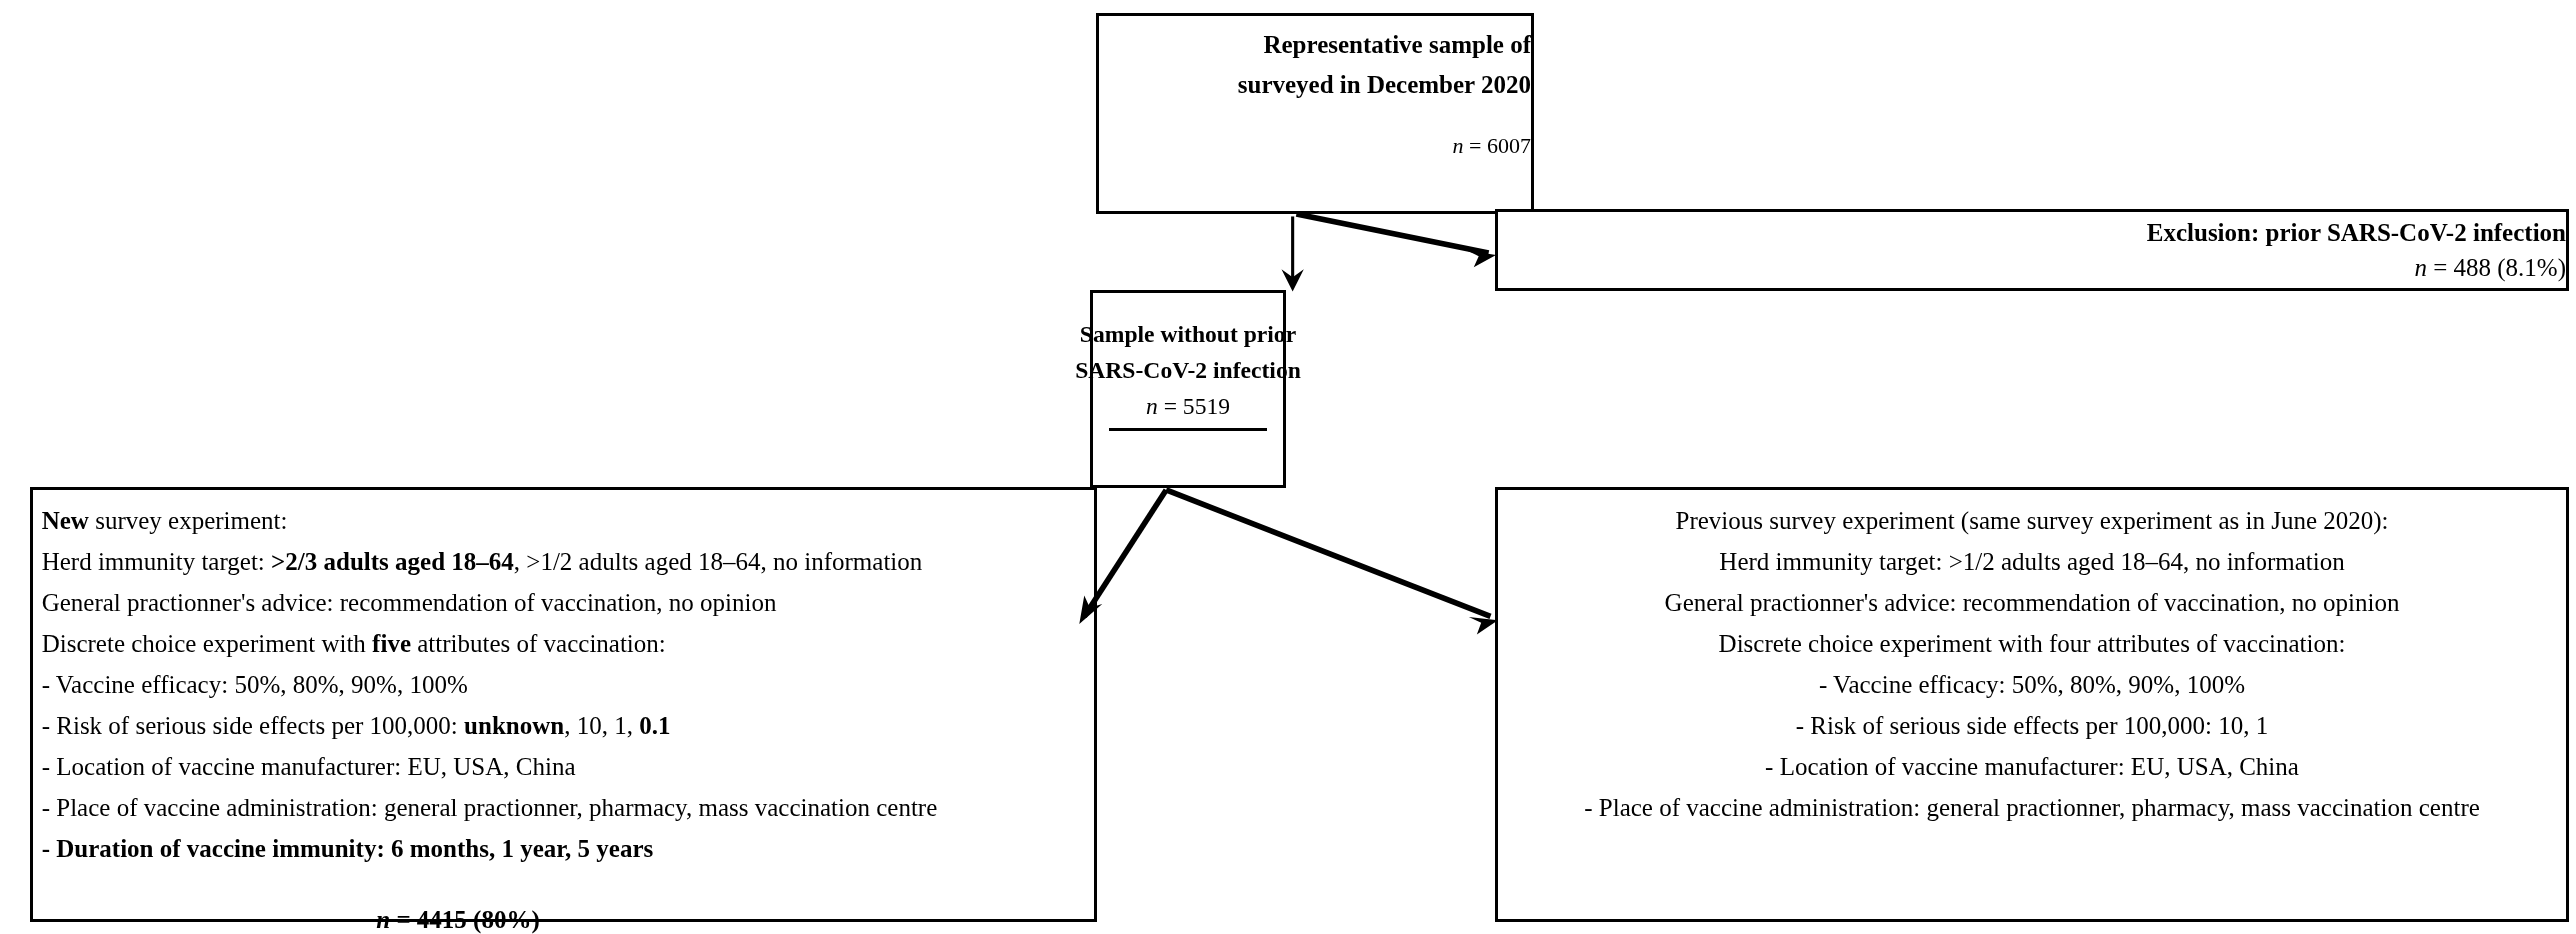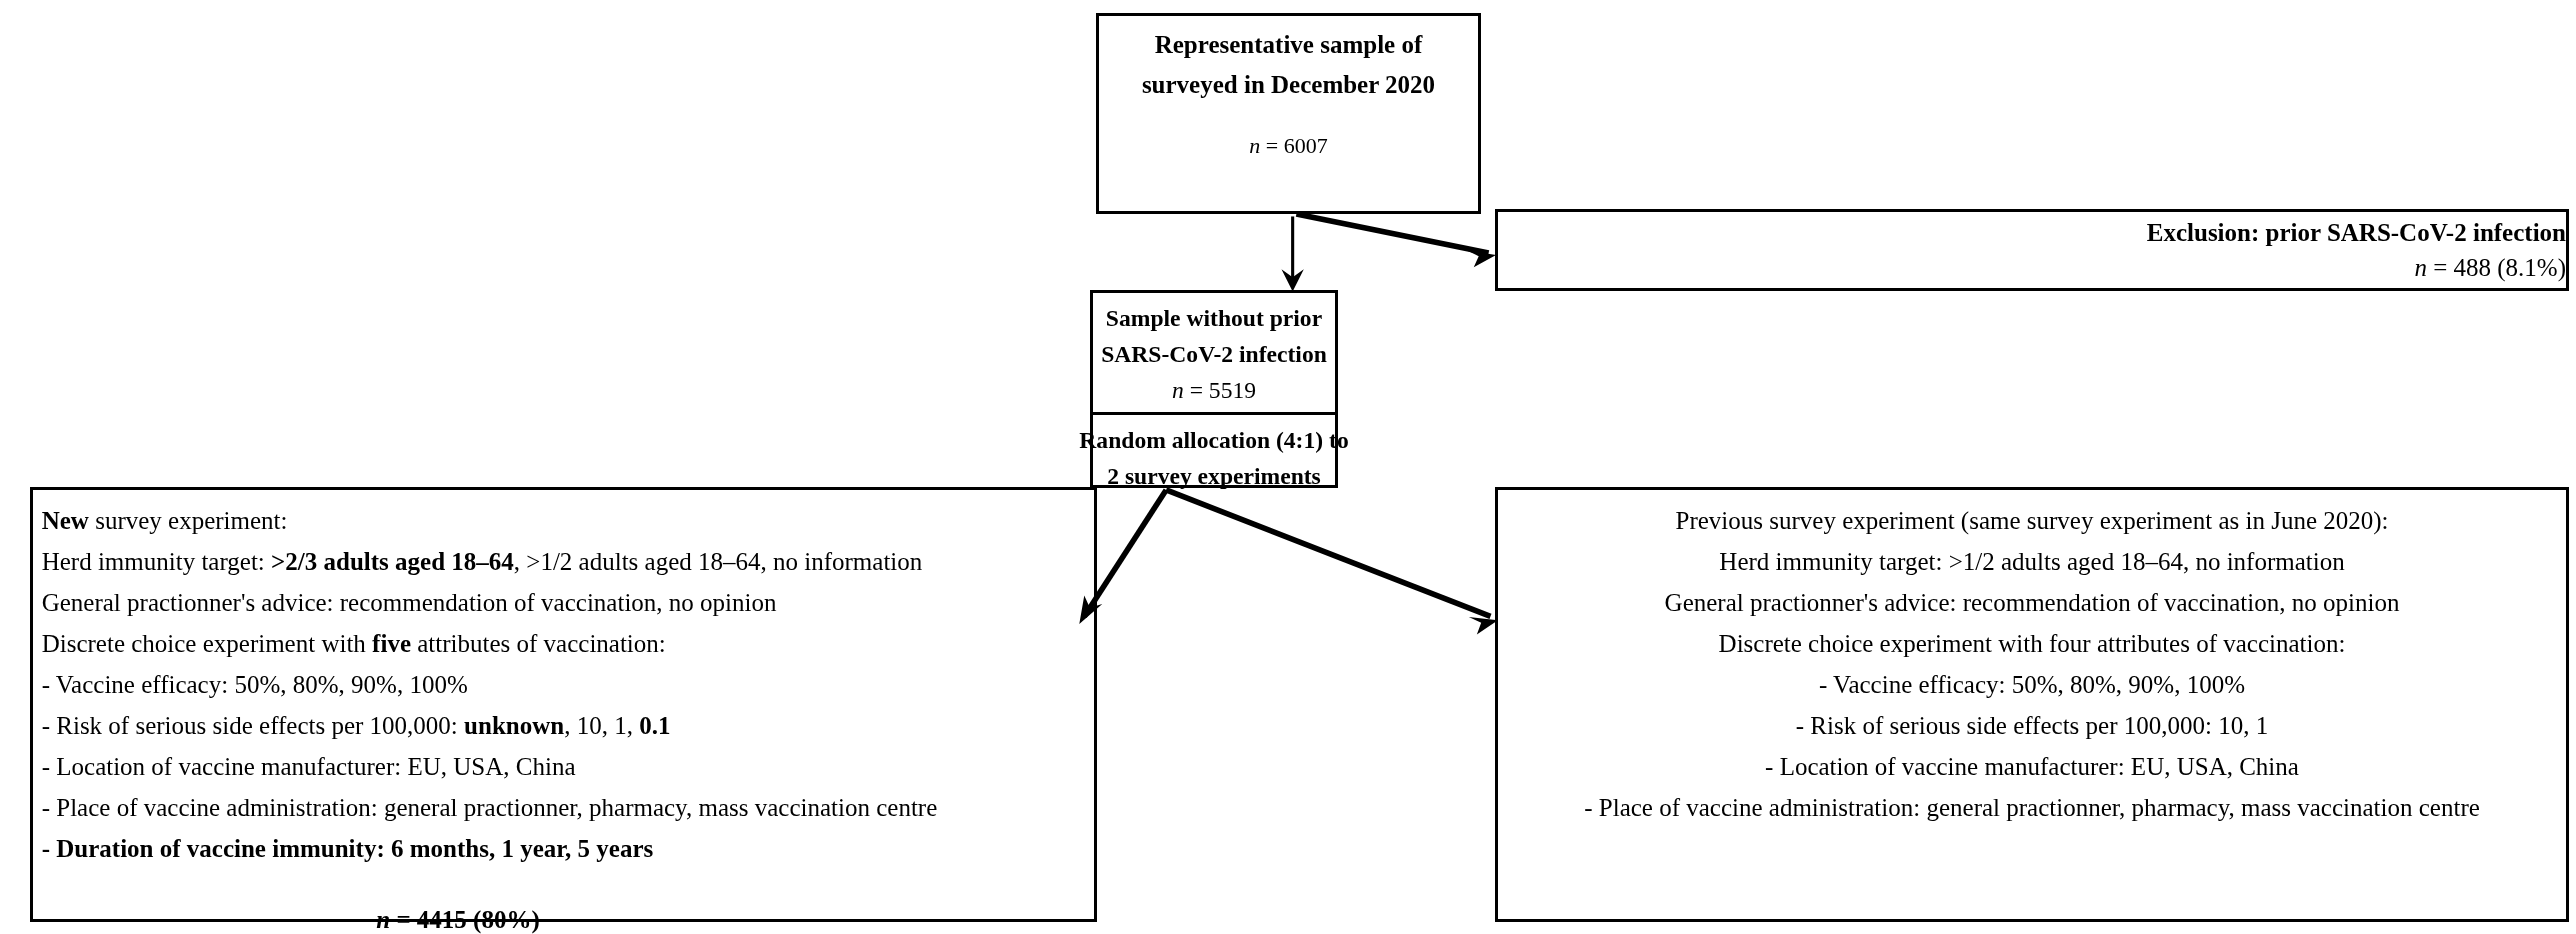--- a/index.html
+++ b/index.html
@@ -27,25 +27,25 @@
     position: absolute;
     border: 3.1px solid #000000;
     background: #ffffff;
     box-sizing: border-box;
   }
 
   
   #box-representative-sample {
     left: 1096px;
     top: 13px;
-    width: 385px;
+    width: 438px;
     height: 201px;
     display: flex;
     flex-direction: column;
-    align-items: center;
+    align-items: flex-end;
     justify-content: flex-start;
     padding-top: 8.7px;
   }
   #box-representative-sample .line {
     font-weight: bold;
     font-size: 25px;
     line-height: 40px;
     text-align: center;
     white-space: nowrap;
   }
@@ -77,23 +77,23 @@
   #box-exclusion .nline {
     font-size: 25px;
     line-height: 35px;
     text-align: center;
   }
 
   
   #box-sample-no-infection {
     left: 1090px;
     top: 290px;
-    width: 248px;
+    width: 196px;
     height: 198px;
-    padding: 0;
+    padding: 16px;
     display: flex;
     flex-direction: column;
   }
   #box-sample-no-infection .upper {
     border-bottom: 3.1px solid #000000;
     padding-top: 7.4px;
     padding-bottom: 3.7px;
     display: flex;
     flex-direction: column;
     align-items: center;
@@ -177,24 +177,20 @@
   <div class="box" id="box-exclusion">
     <div class="line">Exclusion: prior SARS-CoV-2 infection</div>
     <div class="nline"><span class="ital">n</span><span> = 488 (8.1%)</span></div>
   </div>
 
   <div class="box" id="box-sample-no-infection">
     <div class="upper">
       <div class="line">Sample without prior</div>
       <div class="line">SARS-CoV-2 infection</div>
       <div class="nline"><span class="ital">n</span><span> = 5519</span></div>
-    </div>
-    <div class="lower">
-      <div class="line">Random allocation (4:1) to</div>
-      <div class="line">2 survey experiments</div>
     </div>
   </div>
 
   <div class="box exp-box" id="box-new-experiment">
     <div class="txt"><span class="bold">New</span><span> survey experiment:</span></div>
     <div class="txt"><span>Herd immunity target: </span><span class="bold">&gt;2/3 adults aged 18–64</span><span>, &gt;1/2 adults aged 18–64, no information</span></div>
     <div class="txt">General practionner's advice: recommendation of vaccination, no opinion</div>
     <div class="txt"><span>Discrete choice experiment with </span><span class="bold">five</span><span> attributes of vaccination:</span></div>
     <div class="txt">- Vaccine efficacy: 50%, 80%, 90%, 100%</div>
     <div class="txt"><span>- Risk of serious side effects per 100,000: </span><span class="bold">unknown</span><span>, 10, 1, </span><span class="bold">0.1</span></div>

